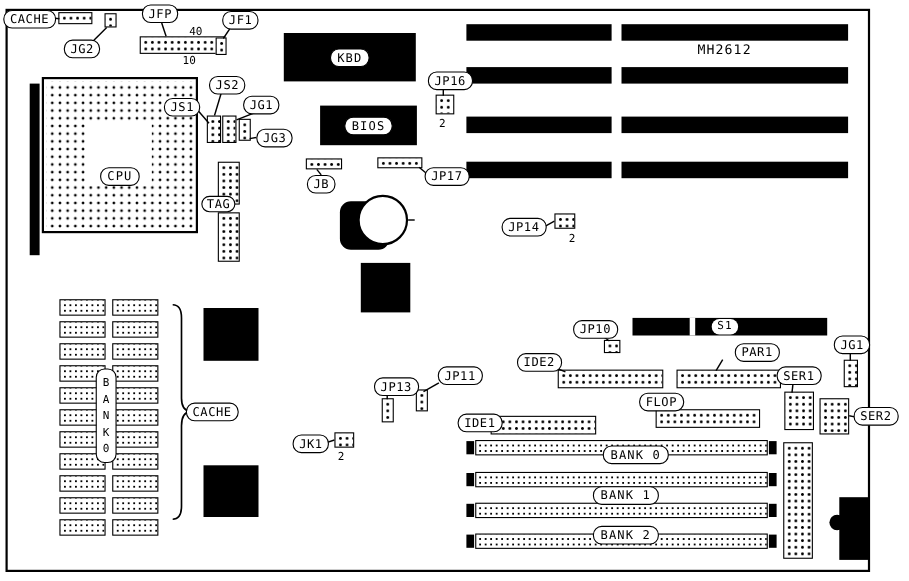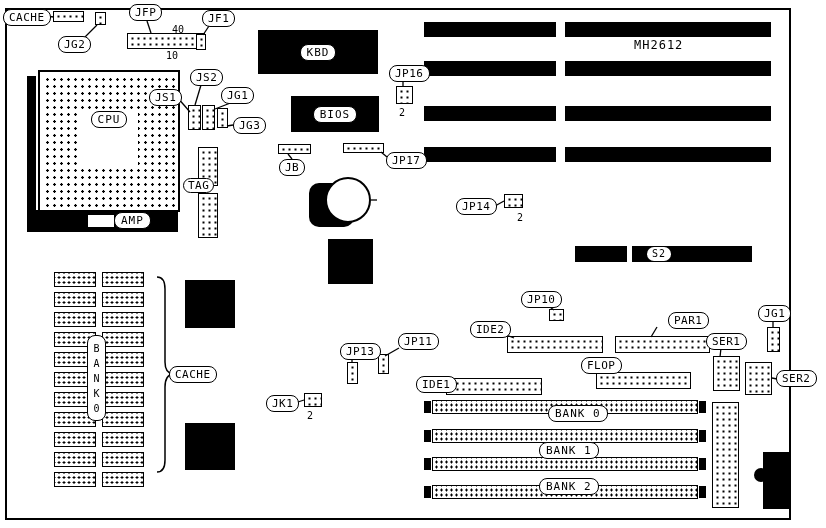--- a/index.html
+++ b/index.html
@@ -35,21 +35,21 @@
     background-size: 6px 6px; background-position: 1.5px 1.5px;
   }
 
   
   .socket { position: absolute; border: 2px solid #000; background: #fff; z-index: 2; }
   .socket .dotfill {
     position: absolute; inset: 2px;
     background-image: radial-gradient(circle, #000 0 1.2px, transparent 1.45px);
     background-size: 7px 7px; background-position: 2px 2px;
   }
-  .socket .inner { position: absolute; background: #fff; display: flex; align-items: flex-start; justify-content: center; z-index: 3; }
+  .socket .inner { position: absolute; background: #fff; display: flex; align-items: flex-end; justify-content: center; z-index: 3; }
 
   
   .chip-lbl {
     background: #fff; border: 1.5px solid #000; border-radius: 8px;
     font-size: 11px; line-height: 13px; padding: 1px 6px; letter-spacing: 1px;
     z-index: 4; white-space: nowrap;
   }
   .chip-lbl.abs { position: absolute; }
   .blk.center { display: flex; align-items: center; justify-content: center; }
 
@@ -97,35 +97,31 @@
   <div class="slot" style="left:424px;top:22px;width:132px;height:15px"></div>
   <div class="slot" style="left:565px;top:22px;width:206px;height:15px"></div>
   <div class="slot" style="left:424px;top:61px;width:132px;height:15px"></div>
   <div class="slot" style="left:565px;top:61px;width:206px;height:15px"></div>
   <div class="slot" style="left:424px;top:106px;width:132px;height:15px"></div>
   <div class="slot" style="left:565px;top:106px;width:206px;height:15px"></div>
   <div class="slot" style="left:424px;top:147px;width:132px;height:15px"></div>
   <div class="slot" style="left:565px;top:147px;width:206px;height:15px"></div>
   <div class="txt model" style="left:634px;top:40px">MH2612</div>
 
-  <div class="slot" style="left:575px;top:246px;width:177px;height:16px">
+  <div class="slot" style="left:575px;top:289px;width:177px;height:16px">
     <div class="sdiv" style="left:52px"></div>
-    <div class="slot-lbl" style="left:72px;top:1px">S2</div>
+    <div class="slot-lbl" style="left:72px;top:1px">S1</div>
   </div>
 
   <div class="blk" style="left:27px;top:76px;width:9px;height:156px"></div>
   <div class="socket" style="left:38px;top:70px;width:142px;height:142px">
     <div class="dotfill"></div>
     <div class="inner" style="left:40px;top:39px;width:58px;height:58px">
       <span class="chip-lbl">CPU</span>
     </div>
-  </div>
-  <div class="blk center" style="left:36px;top:210px;width:142px;height:22px">
-    <span style="position:absolute;left:52px;top:5px;width:26px;height:12px;background:#fff"></span>
-    <span class="chip-lbl abs" style="left:78px;top:2px">AMP</span>
   </div>
 
   <div class="blk center" style="left:258px;top:30px;width:120px;height:44px">
     <span class="chip-lbl">KBD</span>
   </div>
   <div class="blk center" style="left:291px;top:96px;width:88px;height:36px">
     <span class="chip-lbl">BIOS</span>
   </div>
 
   <div class="blk" style="left:309px;top:183px;width:45px;height:44px;border-radius:10px"></div>

